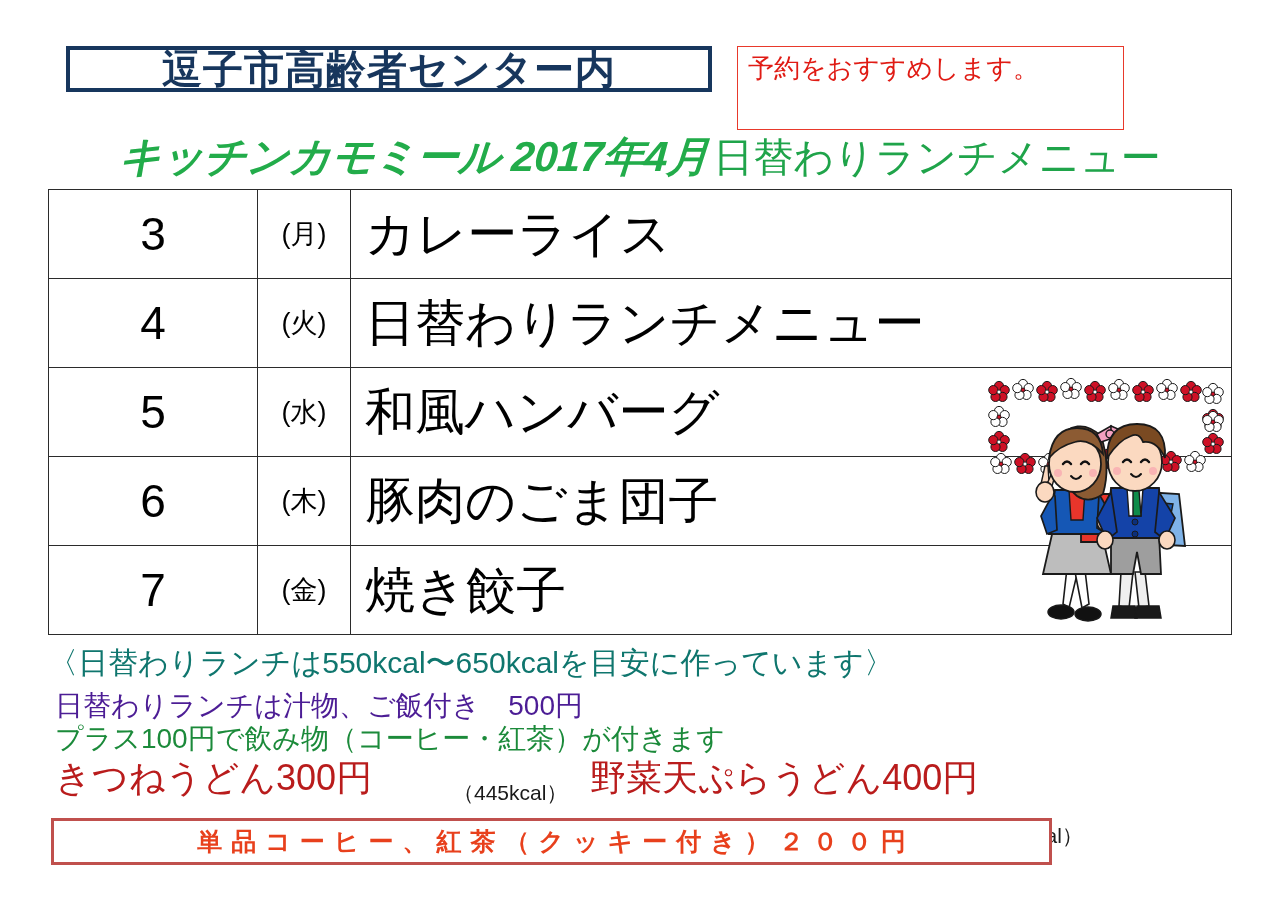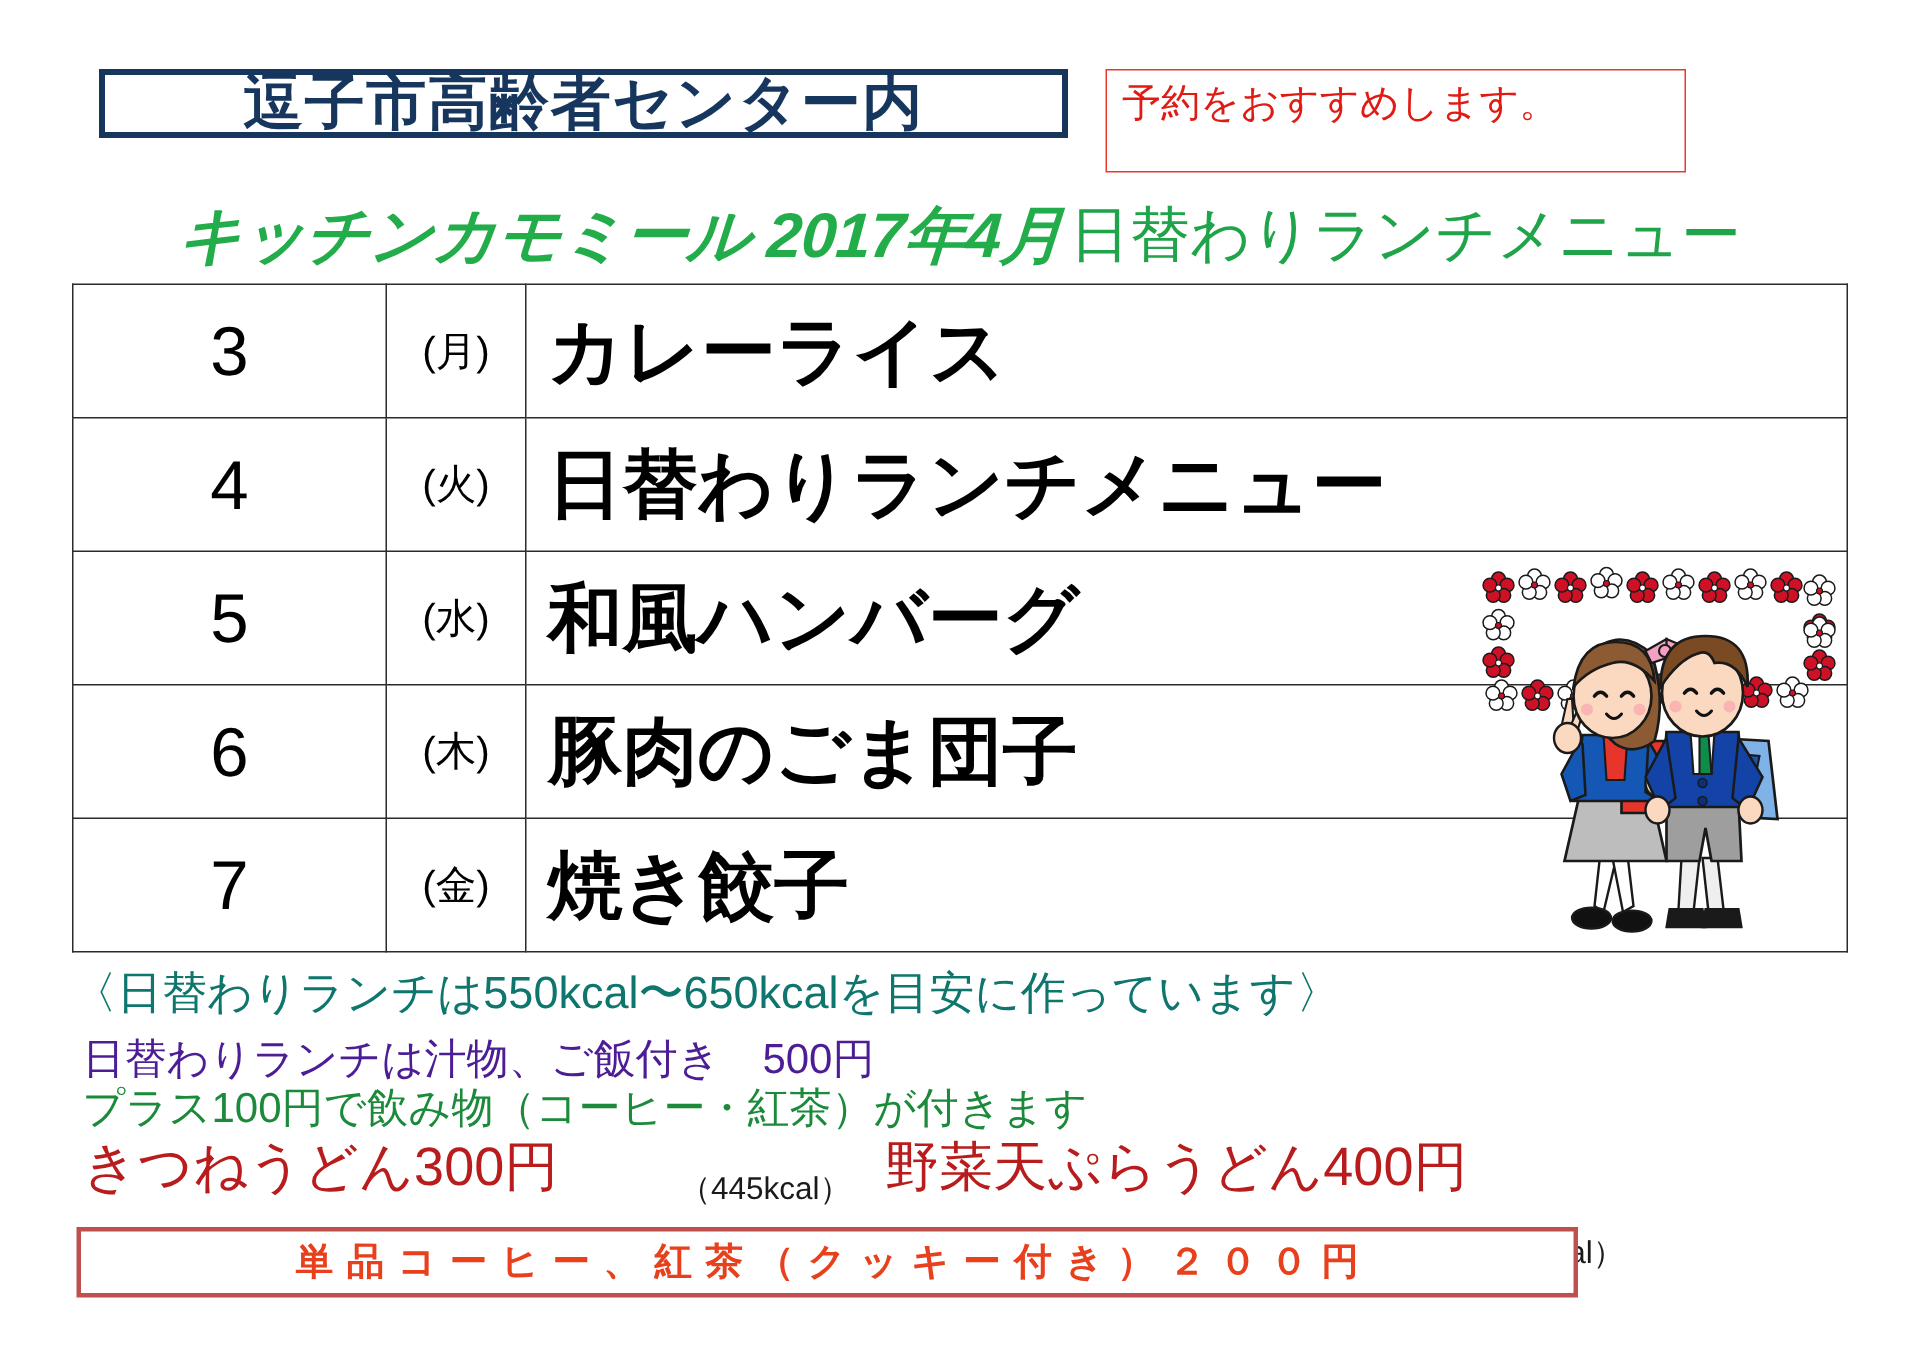--- a/index.html
+++ b/index.html
@@ -36,21 +36,21 @@
     letter-spacing: 1px;
     line-height: 1;
     white-space: nowrap;
   }
 
   .tel-box {
     position: absolute;
     left: 737px;
     top: 46px;
     width: 387px;
-    height: 69px;
+    height: 84px;
     border: 1.5px solid #E8392B;
     box-sizing: border-box;
     padding: 4px 8px 0 10px;
     background: #ffffff;
   }
   .tel-line {
     font-size: 26px;
     color: #E01B14;
     line-height: 1.32;
     white-space: nowrap;
@@ -115,21 +115,20 @@
     color: #000000;
     line-height: 1;
   }
   .dish-text {
     font-size: 50px;
     color: #000000;
     line-height: 1;
     padding-left: 14px;
     display: block;
     white-space: nowrap;
-    font-weight: bold;
   }
 
   
   .clipart {
     position: absolute;
     left: 985px;
     top: 372px;
     width: 243px;
     height: 260px;
     pointer-events: none;

